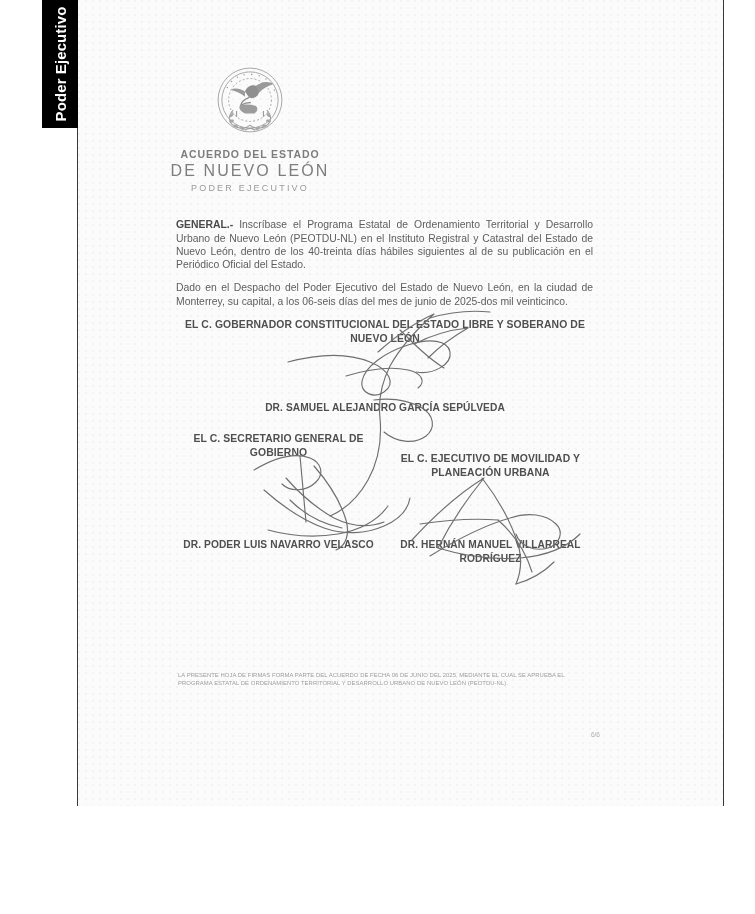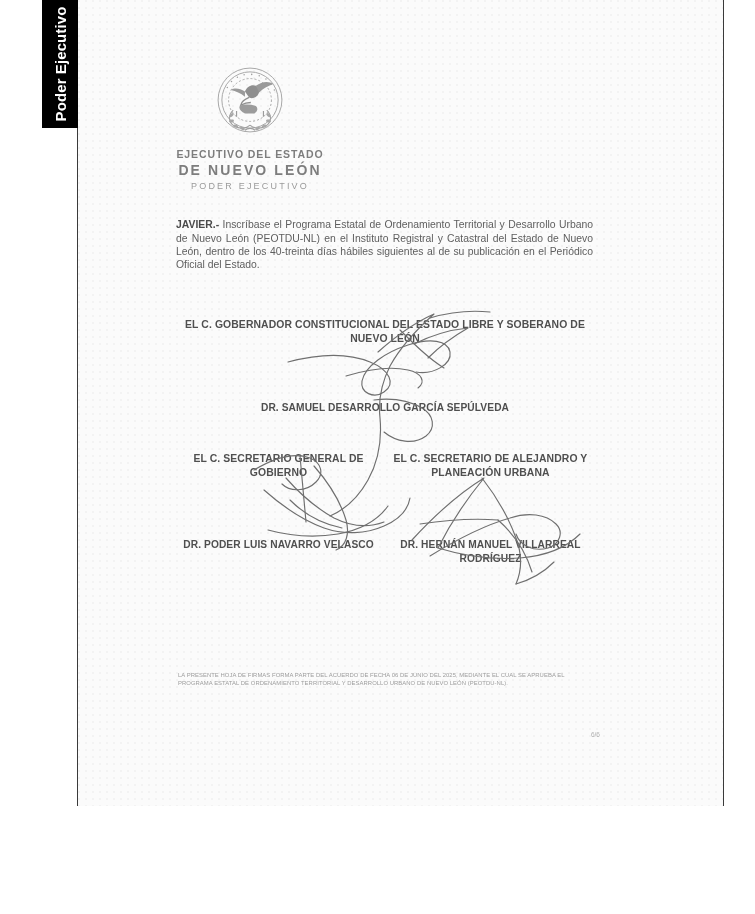--- a/index.html
+++ b/index.html
@@ -69,21 +69,21 @@
     width: 220px;
     text-align: center;
     color: #8d8d8d;
   }
   .emblem-art { width: 84px; height: 84px; margin: 0 auto; display: block; }
   .gov-line1 {
     font-size: 10.5px; font-weight: bold; letter-spacing: 0.9px;
     margin-top: 6px; color: #7d7d7d;
   }
   .gov-line2 {
-    font-size: 14px; font-weight: bold; letter-spacing: 2.1px;
+    font-size: 16px; font-weight: normal; letter-spacing: 2.1px;
     margin-top: 2px; color: #7d7d7d;
   }
   .gov-line3 {
     font-size: 9px; letter-spacing: 2.2px;
     margin-top: 3px; color: #9a9a9a;
   }
 
   
   .body-text {
     position: absolute;
@@ -103,21 +103,21 @@
     text-align: center;
     color: #4f4f4f;
     font-size: 10.4px;
     font-weight: bold;
     line-height: 13.5px;
     letter-spacing: 0.1px;
   }
   #gov-title { left: 185px; top: 318px; width: 400px; }
   #gov-name  { left: 185px; top: 401px; width: 400px; font-size: 10.2px; }
 
-  #sec1-title { left: 176px; top: 452px; width: 205px; }
+  #sec1-title { left: 176px; top: 432px; width: 205px; }
   #sec2-title { left: 383px; top: 452px; width: 215px; }
   #sec1-name  { left: 176px; top: 538px; width: 205px; font-size: 10.2px; }
   #sec2-name  { left: 383px; top: 538px; width: 215px; font-size: 10.2px; }
 
   
   .sig-layer {
     position: absolute;
     left: 78px; top: 0;
     width: 645px; height: 806px;
     pointer-events: none;
@@ -217,33 +217,34 @@
         <ellipse cx="28" cy="75" rx="3" ry="1.7" transform="rotate(-14 28 75)"></ellipse>
         <ellipse cx="33" cy="81" rx="3" ry="1.7" transform="rotate(12 33 81)"></ellipse>
         <ellipse cx="41" cy="84" rx="3" ry="1.7" transform="rotate(26 41 84)"></ellipse>
         <ellipse cx="72" cy="68" rx="3" ry="1.7" transform="rotate(38 72 68)"></ellipse>
         <ellipse cx="72" cy="75" rx="3" ry="1.7" transform="rotate(14 72 75)"></ellipse>
         <ellipse cx="67" cy="81" rx="3" ry="1.7" transform="rotate(-12 67 81)"></ellipse>
         <ellipse cx="59" cy="84" rx="3" ry="1.7" transform="rotate(-26 59 84)"></ellipse>
       </g>
       <path d="M44 86 C47 83 53 83 56 86" stroke="#9e9e9e" stroke-width="1.3" fill="none"></path>
     </svg>
-    <div class="gov-line1">EJECUTIVO DEL ESTADO</div>
+    <div class="gov-line1">ACUERDO DEL ESTADO</div>
     <div class="gov-line2">DE NUEVO LEÓN</div>
     <div class="gov-line3">PODER  EJECUTIVO</div>
   </div>
 
-  <p class="body-text" id="para-cuarto"><b>JAVIER.-</b><span> Inscríbase el Programa Estatal de Ordenamiento Territorial y Desarrollo Urbano de Nuevo León (PEOTDU-NL) en el Instituto Registral y Catastral del Estado de Nuevo León, dentro de los 40-treinta días hábiles siguientes al de su publicación en el Periódico Oficial del Estado.</span></p>
-
+  <p class="body-text" id="para-cuarto"><b>GENERAL.-</b><span> Inscríbase el Programa Estatal de Ordenamiento Territorial y Desarrollo Urbano de Nuevo León (PEOTDU-NL) en el Instituto Registral y Catastral del Estado de Nuevo León, dentro de los 40-treinta días hábiles siguientes al de su publicación en el Periódico Oficial del Estado.</span></p>
+
+  <p class="body-text" id="para-dado">Dado en el Despacho del Poder Ejecutivo del Estado de Nuevo León, en la ciudad de Monterrey, su capital, a los 06-seis días del mes de junio de 2025-dos mil veinticinco.</p>
 
   <div class="heading-center" id="gov-title">EL C. GOBERNADOR CONSTITUCIONAL DEL ESTADO LIBRE Y SOBERANO DE NUEVO LEÓN</div>
-  <div class="heading-center" id="gov-name">DR. SAMUEL DESARROLLO GARCÍA SEPÚLVEDA</div>
+  <div class="heading-center" id="gov-name">DR. SAMUEL ALEJANDRO GARCÍA SEPÚLVEDA</div>
 
   <div class="heading-center" id="sec1-title">EL C. SECRETARIO GENERAL DE GOBIERNO</div>
-  <div class="heading-center" id="sec2-title">EL C. SECRETARIO DE ALEJANDRO Y PLANEACIÓN URBANA</div>
+  <div class="heading-center" id="sec2-title">EL C. EJECUTIVO DE MOVILIDAD Y PLANEACIÓN URBANA</div>
 
   <div class="heading-center" id="sec1-name">DR. PODER LUIS NAVARRO VELASCO</div>
   <div class="heading-center" id="sec2-name">DR. HERNÁN MANUEL VILLARREAL RODRÍGUEZ</div>
 
   <svg class="sig-layer" viewBox="0 0 645 806">
 
     <g>
       <path d="M210 362 C240 354 268 352 292 362 C312 370 318 384 306 392
                C296 399 282 393 284 381 C287 366 308 352 330 345
                C352 338 370 340 372 352 C374 364 356 375 338 372"></path>

